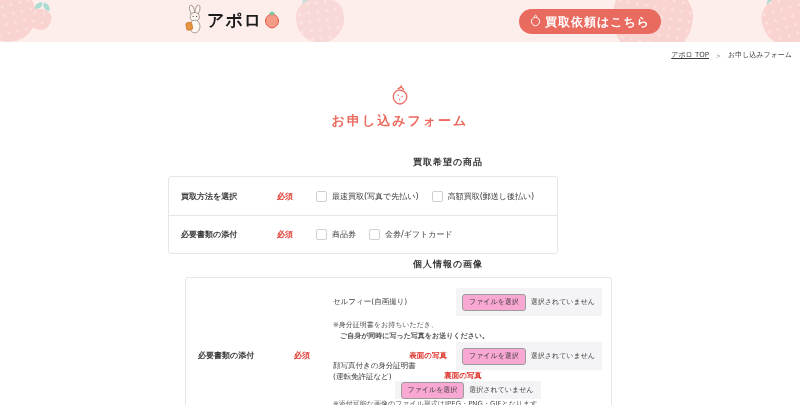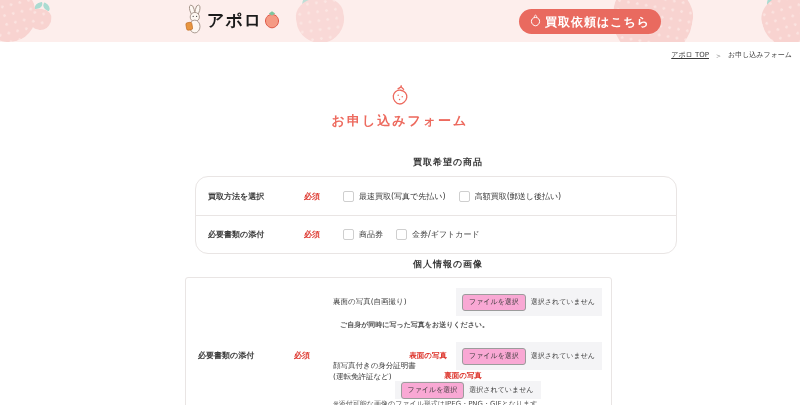--- a/index.html
+++ b/index.html
@@ -36,22 +36,22 @@
   .title-icon { display:inline-block; transform:rotate(6deg); }
   .page-title { margin-top:2px; font-size:13px; font-weight:800; color:#ed6a5e; letter-spacing:2px; }
 
   
   .sec-title { position:absolute; width:800px; text-align:center; font-size:9px; font-weight:bold;
     color:#3a3a3a; letter-spacing:1px; }
   .sec-title.s1 { top:156px; }
   .sec-title.s2 { top:258px; }
 
   
-  .table1 { position:absolute; left:195px; top:176px; width:482px; border:1px solid #e9e5e4;
-    border-radius:13px; background:#fff; }
+  .table1 { position:absolute; left:168px; top:176px; width:390px; border:1px solid #e9e5e4;
+    border-radius:3px; background:#fff; }
   .trow { display:flex; align-items:center; height:38px; padding-left:12px; }
   .trow + .trow { border-top:1px solid #e9e5e4; }
   .tlabel { width:96px; font-size:8px; font-weight:bold; color:#3a3a3a; }
   .treq { width:39px; font-size:8px; font-weight:bold; color:#dd342b; }
   .topts { display:flex; align-items:center; gap:13px; }
   .opt { display:flex; align-items:center; gap:5px; font-size:8px; color:#3a3a3a; cursor:pointer; }
   .cb { width:11px; height:11px; background:#fff; border:1px solid #cfcfcf; border-radius:2px; flex:0 0 auto; }
 
   
   .table2 { position:absolute; left:185px; top:277px; width:427px; height:140px;
@@ -196,28 +196,29 @@
     </div>
   </div>
 
   <div class="sec-title s2">個人情報の画像</div>
 
   <div class="table2">
     <div class="t2-label">必要書類の添付</div>
     <div class="t2-req">必須</div>
 
     <div class="file-row row-selfie">
-      <div class="left-zone">裏面の写真(自画撮り)</div>
+      <div class="left-zone">セルフィー(自画撮り)</div>
       <div class="file-bar">
         <button class="file-btn">ファイルを選択</button>
         <span class="file-status">選択されていません</span>
       </div>
     </div>
 
     <div class="selfie-note">
+      <div>※身分証明書をお持ちいただき、</div>
       <div class="l2">ご自身が同時に写った写真をお送りください。</div>
     </div>
 
     <div class="file-row row-front">
       <div class="left-zone right">表面の写真</div>
       <div class="file-bar">
         <button class="file-btn">ファイルを選択</button>
         <span class="file-status">選択されていません</span>
       </div>
     </div>

